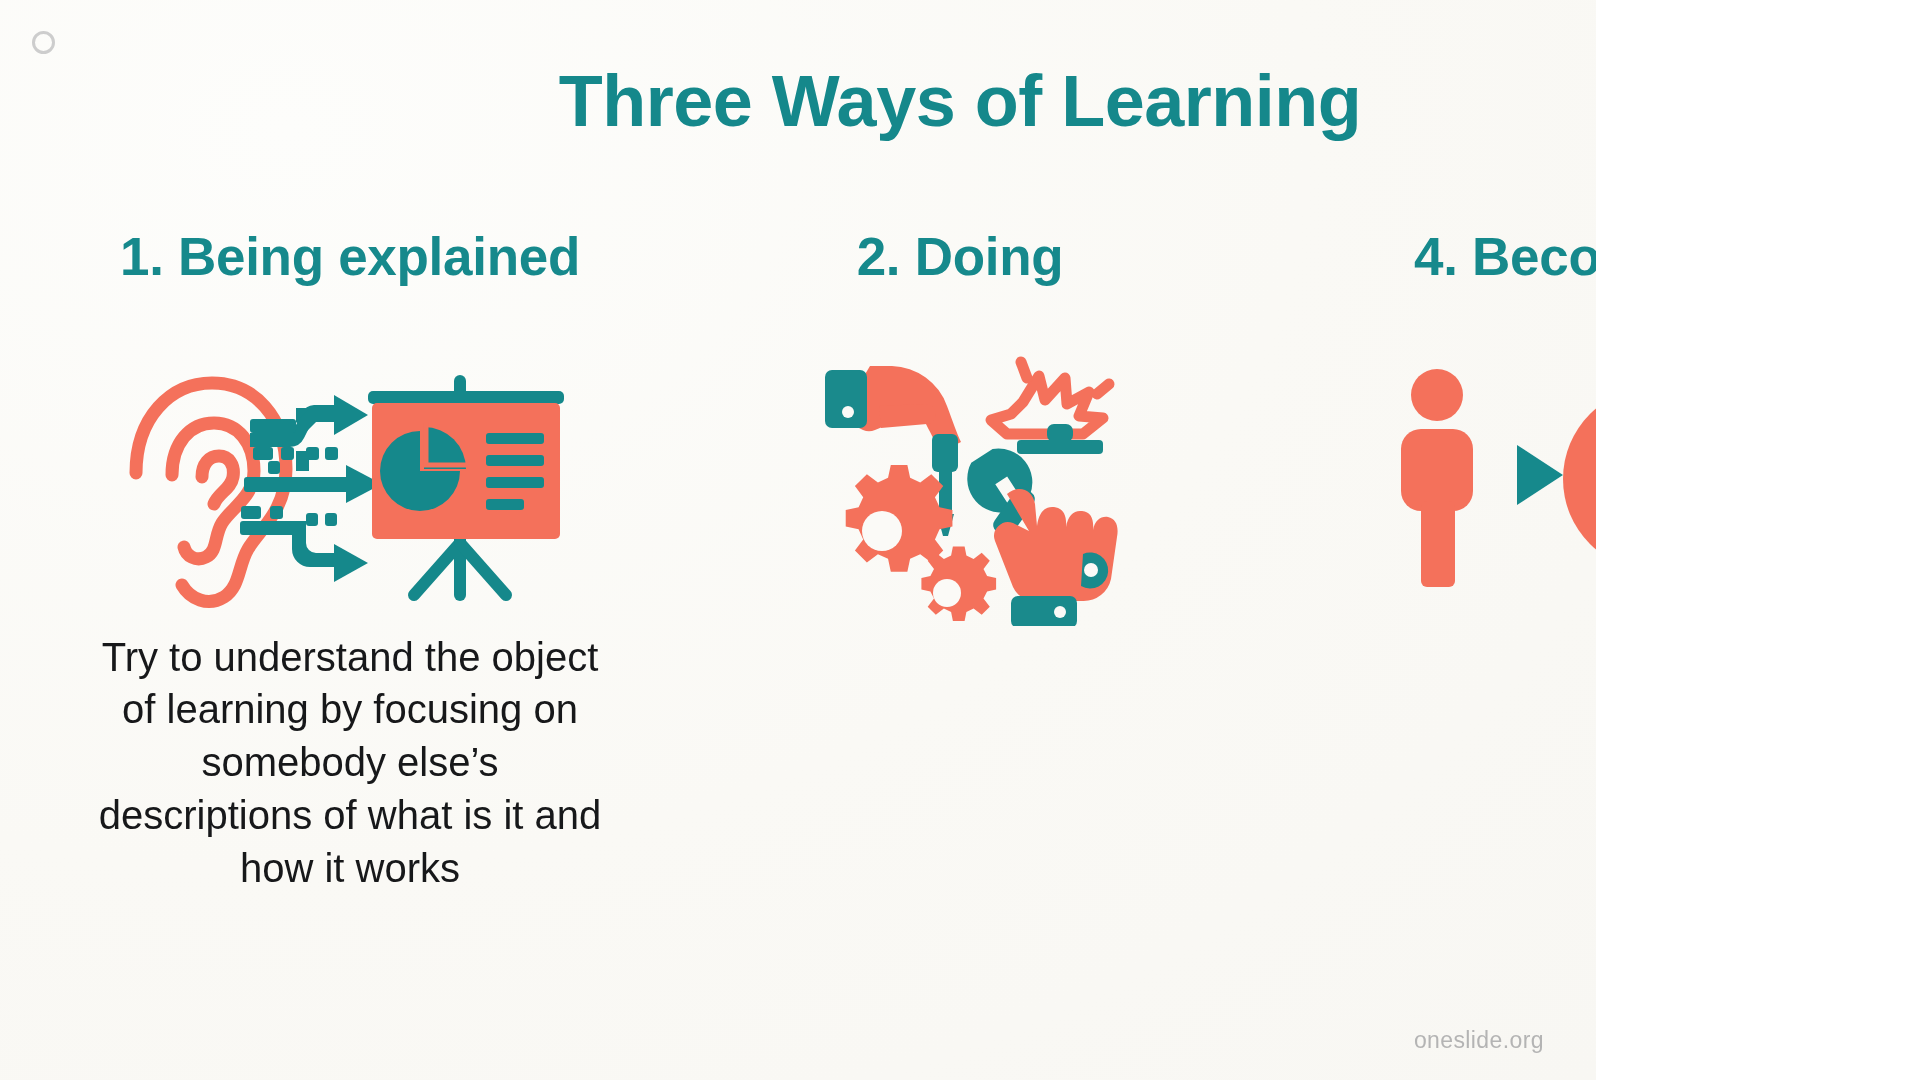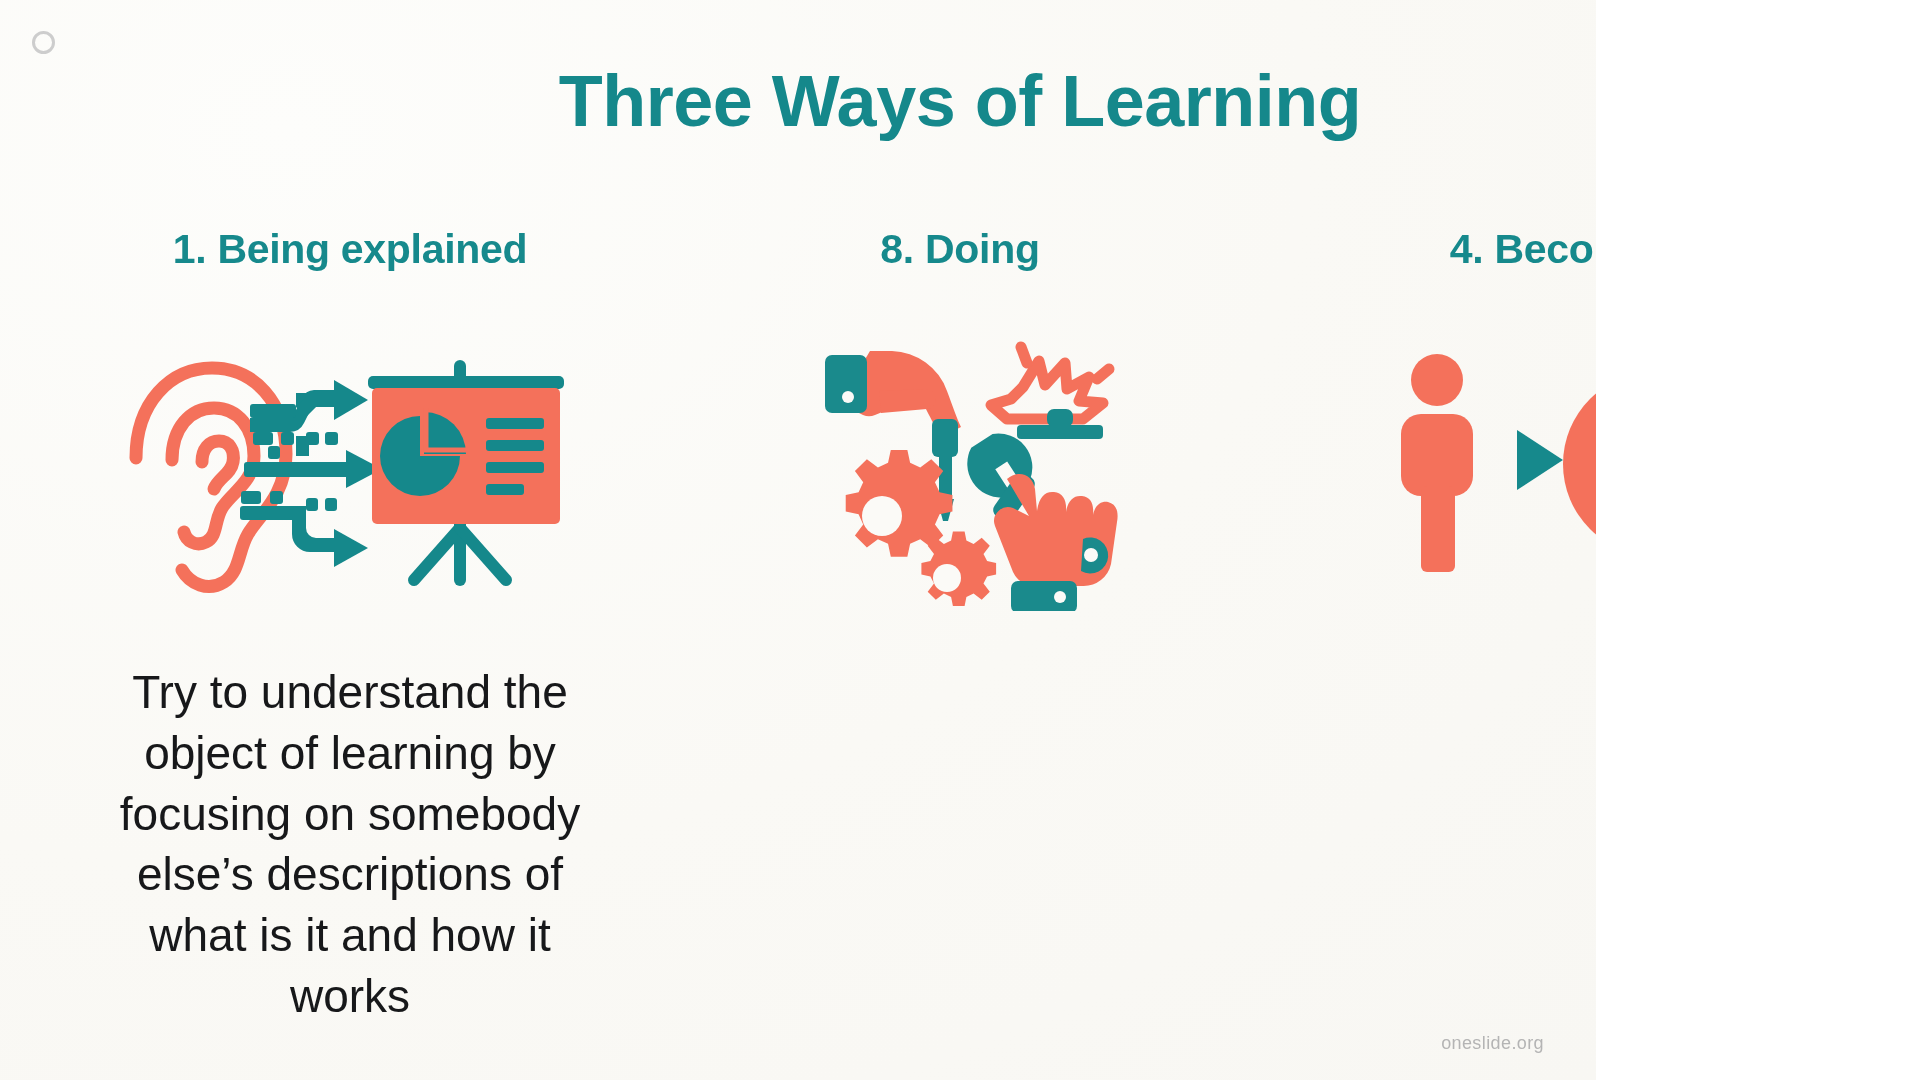--- a/index.html
+++ b/index.html
@@ -61,54 +61,53 @@
   }
 
   .column {
     width: 580px;
     display: flex;
     flex-direction: column;
     align-items: center;
   }
 
   .col-heading {
-    font-size: 41px;
+    font-size: 53px;
     font-weight: bold;
     color: #16898c;
     letter-spacing: -0.3px;
     text-align: center;
     line-height: 1.2;
   }
 
   .icon-wrap {
     height: 290px;
     margin-top: 52px;
     display: flex;
     align-items: center;
     justify-content: center;
   }
 
   .col-body {
-    margin-top: 46px;
-    font-size: 46px;
+    font-size: 40px;
     line-height: 1.32;
     color: #17181a;
     text-align: center;
     width: 520px;
     font-weight: normal;
   }
 
   .col-2 .col-body { width: 540px; }
   .col-3 .col-body { width: 520px; }
 
   .watermark {
     position: absolute;
     right: 52px;
     bottom: 26px;
-    font-size: 18px;
+    font-size: 23px;
     color: #b4b4b4;
     letter-spacing: 0.4px;
   }
 </style>
 </head>
 <body>
 
 <div class="slide">
 
   <div class="corner-ring"></div>
@@ -192,21 +191,21 @@
               <rect x="366" y="138" width="38" height="11" rx="3"></rect>
             </g>
           </g>
         </svg>
       </div>
 
       <p class="col-body">Try to understand the object of learning by focusing on somebody else’s descriptions of what is it and how it works</p>
     </div>
 
     <div class="column col-2">
-      <div class="col-heading">8. Doing</div>
+      <div class="col-heading">2. Doing</div>
 
       <div class="icon-wrap">
         <svg width="330" height="280" viewBox="0 0 330 280" aria-hidden="true">
 
           <g>
             <path d="M75 20 h22 a60 60 0 0 1 55 40 c6 16 10 28 14 36 l-20 10
                      c-6 -10 -12 -22 -16 -30 a12 12 0 0 0 -16 -6
                      l-34 14 a16 16 0 0 1 -12 0 l-24 -12 z" fill="#f4715b"></path>
             <path d="M84 60 l46 -2 a10 10 0 0 1 2 20 l-46 4 z" fill="#f4715b"></path>
             <rect x="30" y="24" width="42" height="58" rx="7" fill="#1a8a8c"></rect>

